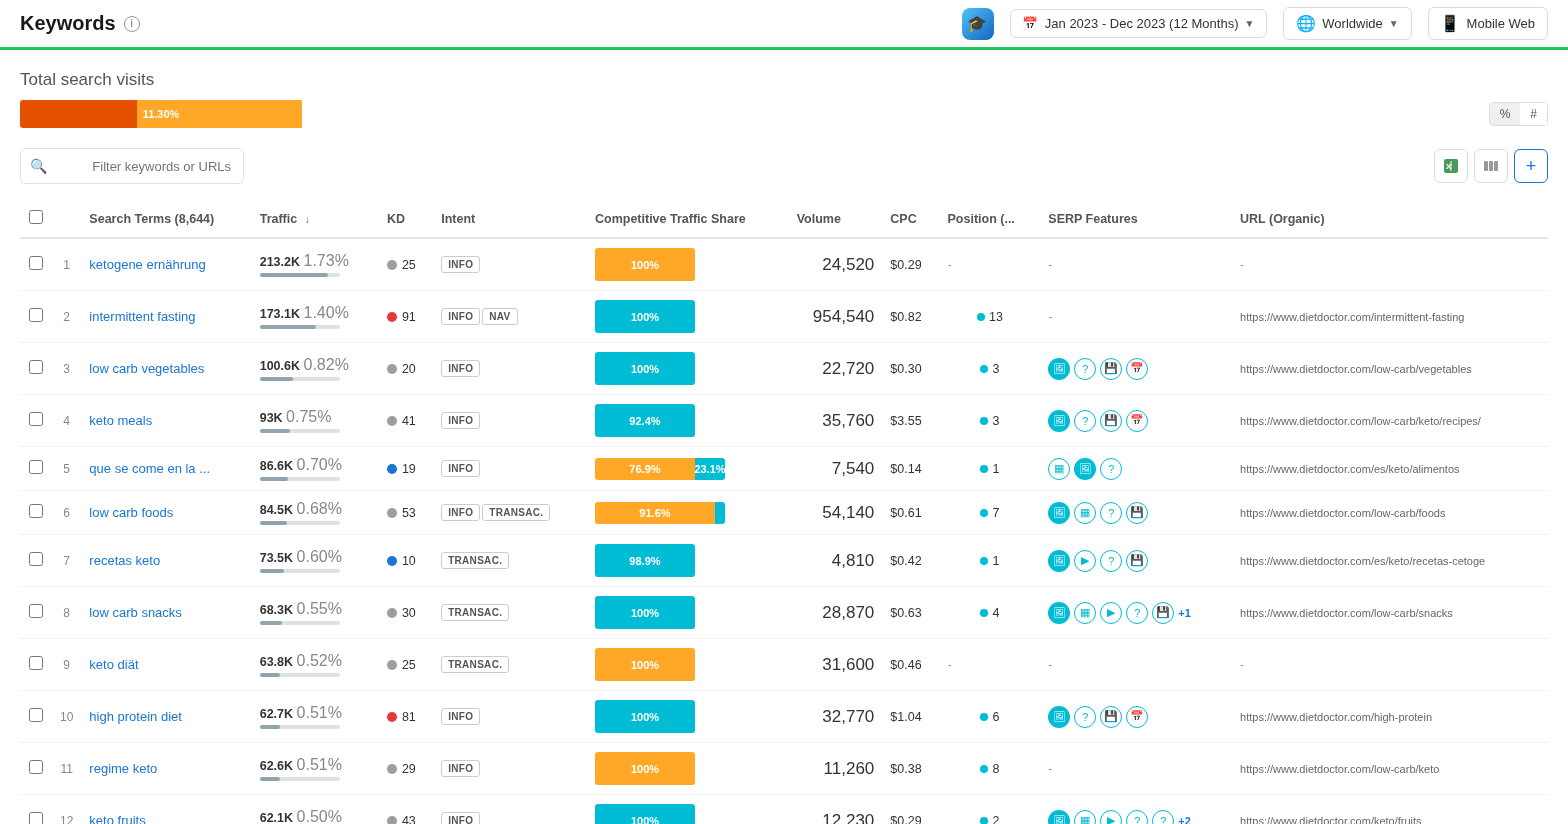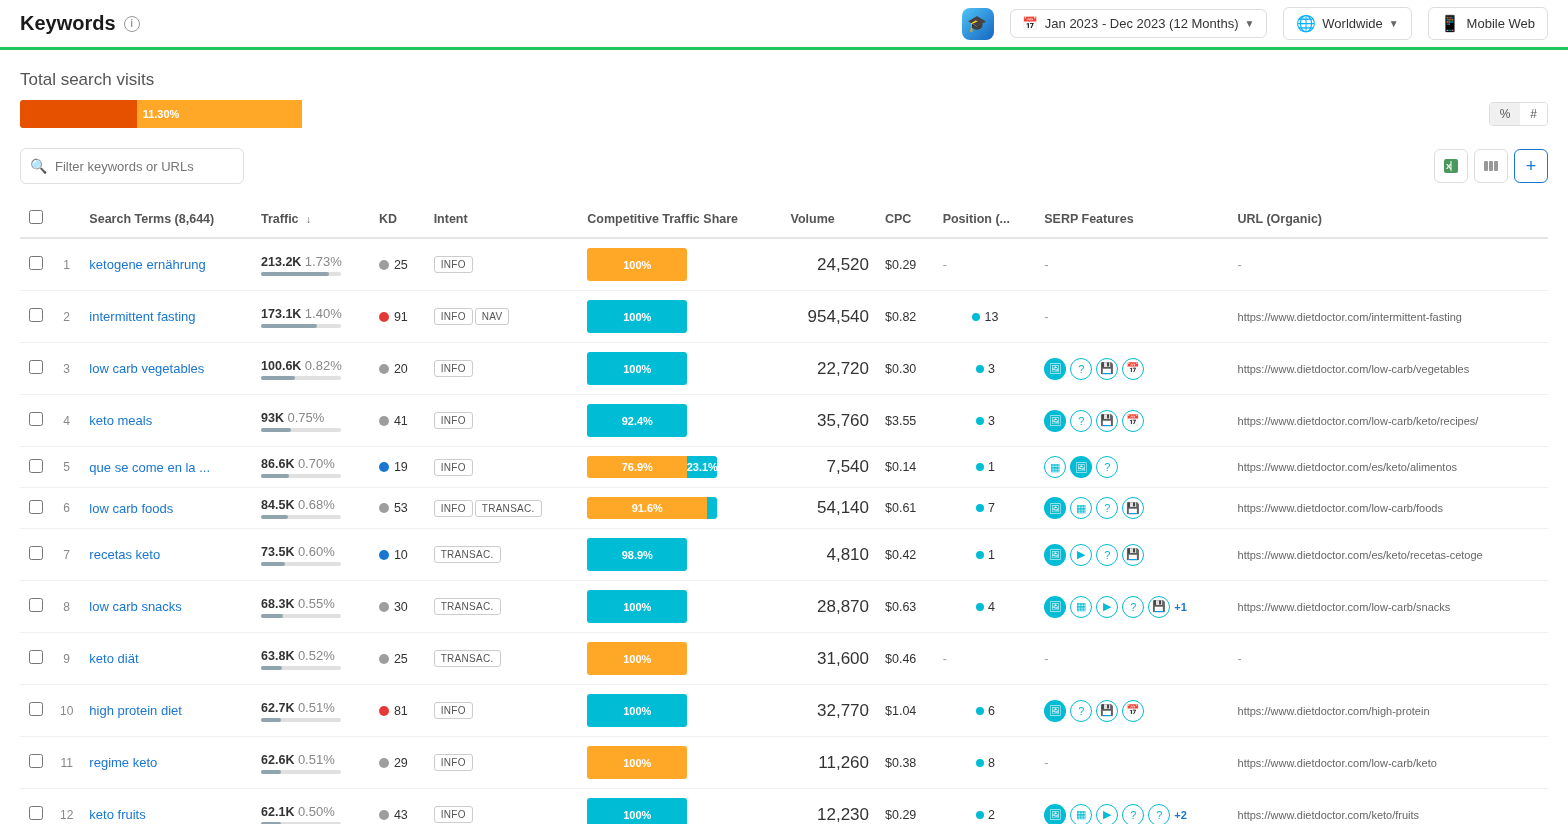--- a/index.html
+++ b/index.html
@@ -142,20 +142,21 @@
     .filter-input {
       flex: 1;
       height: 36px;
       border: 1px solid #e0e0e0;
       border-radius: 6px;
       padding: 0 12px 0 34px;
       font-size: 13px;
       color: #c2410c;
       outline: none;
       background: #fff;
+      text-align: right;
     }
     .filter-input-wrap {
       flex: 1;
       position: relative;
     }
     .filter-search-icon {
       position: absolute;
       left: 10px;
       top: 50%;
       transform: translateY(-50%);
@@ -235,21 +236,21 @@
     .traffic-cell {
       white-space: nowrap;
     }
     .traffic-val {
       font-weight: 600;
       color: #333;
       font-size: 12.5px;
     }
     .traffic-pct {
       color: #888;
-      font-size: 13px;
+      font-size: 16px;
     }
     .traffic-bar-mini {
       width: 80px;
       height: 4px;
       background: #e0e0e0;
       border-radius: 2px;
       margin-top: 3px;
     }
     .traffic-bar-mini-fill {
       height: 100%;
@@ -271,21 +272,21 @@
     .kd-val { font-size: 12.5px; }
 
     .intent-badge {
       display: inline-block;
       padding: 2px 6px;
       border: 1px solid #ccc;
       border-radius: 3px;
       font-size: 10px;
       color: #555;
       margin-right: 2px;
-      font-weight: 400;
+      font-weight: 700;
       letter-spacing: 0.3px;
     }
 
     .comp-bar {
       height: 33px;
       border-radius: 3px;
       display: flex;
       align-items: center;
       justify-content: center;
       min-width: 100px;

